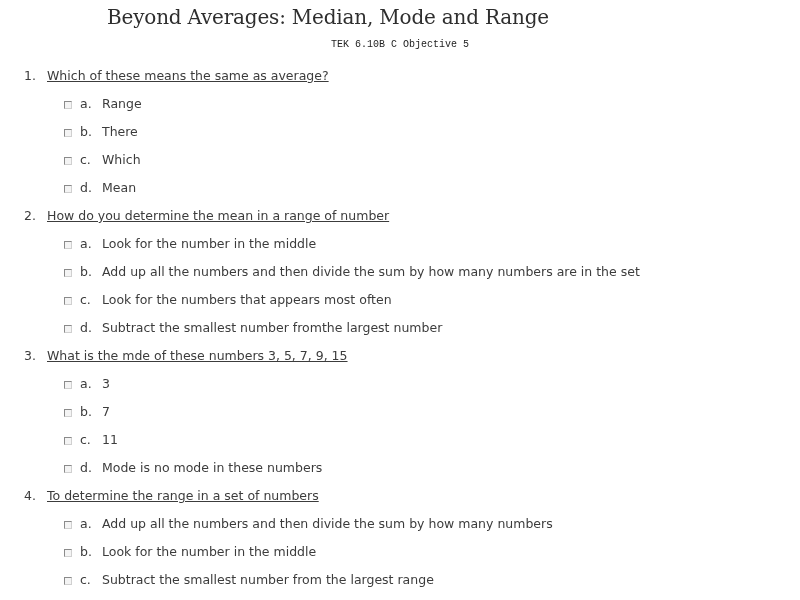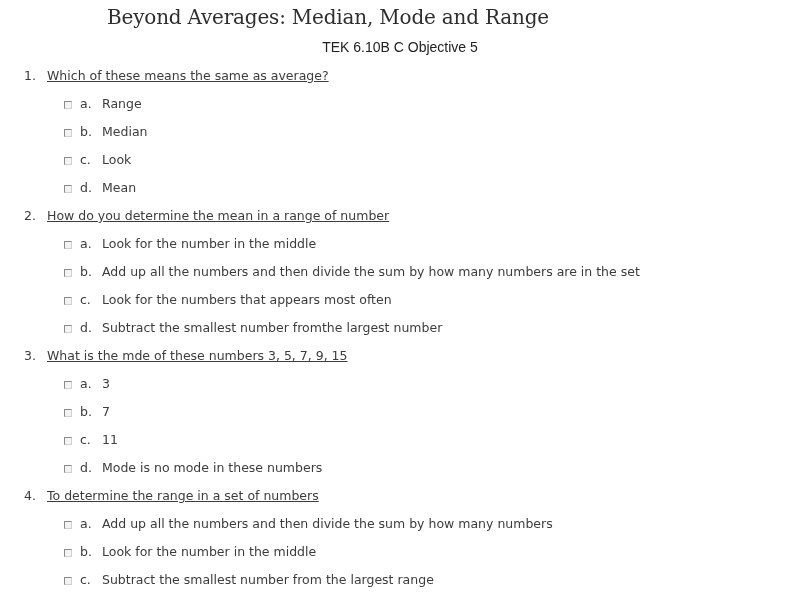--- a/index.html
+++ b/index.html
@@ -13,22 +13,22 @@
   .title {
     position: absolute; left: 0; width: 656px; top: 5px;
     text-align: center;
     font-family: "DejaVu Serif", serif;
     font-size: 20px; color: #2e2e2e;
     letter-spacing: -0.2px;
   }
   .subtitle {
     position: absolute; left: 0; width: 800px; top: 39px;
     text-align: center;
-    font-family: Liberation Sans, sans-serif;
-    font-size: 14px; color: #222;
+    font-family: Liberation Mono, monospace;
+    font-size: 10px; color: #222;
   }
   .q {
     position: absolute; left: 0; height: 20px;
     font-size: 12.5px; color: #3c3c3c; white-space: nowrap;
   }
   .qnum { position: absolute; left: 24px; top: 0; }
   .qtext { position: absolute; left: 47px; top: 0; text-decoration: underline; }
   .opt {
     position: absolute; left: 0; height: 20px;
     font-size: 12.5px; color: #3c3c3c; white-space: nowrap;
@@ -57,26 +57,26 @@
   <span class="qtext">Which of these means the same as average?</span>
 </div>
 <div class="opt" style="top:96px">
   <span class="cb"></span>
   <span class="olet">a.</span>
   <span class="otext">Range</span>
 </div>
 <div class="opt" style="top:124px">
   <span class="cb"></span>
   <span class="olet">b.</span>
-  <span class="otext">Median</span>
+  <span class="otext">There</span>
 </div>
 <div class="opt" style="top:152px">
   <span class="cb"></span>
   <span class="olet">c.</span>
-  <span class="otext">Look</span>
+  <span class="otext">Which</span>
 </div>
 <div class="opt" style="top:180px">
   <span class="cb"></span>
   <span class="olet">d.</span>
   <span class="otext">Mean</span>
 </div>
 
 <div class="q" style="top:208px">
   <span class="qnum">2.</span>
   <span class="qtext">How do you determine the mean in a range of number</span>

